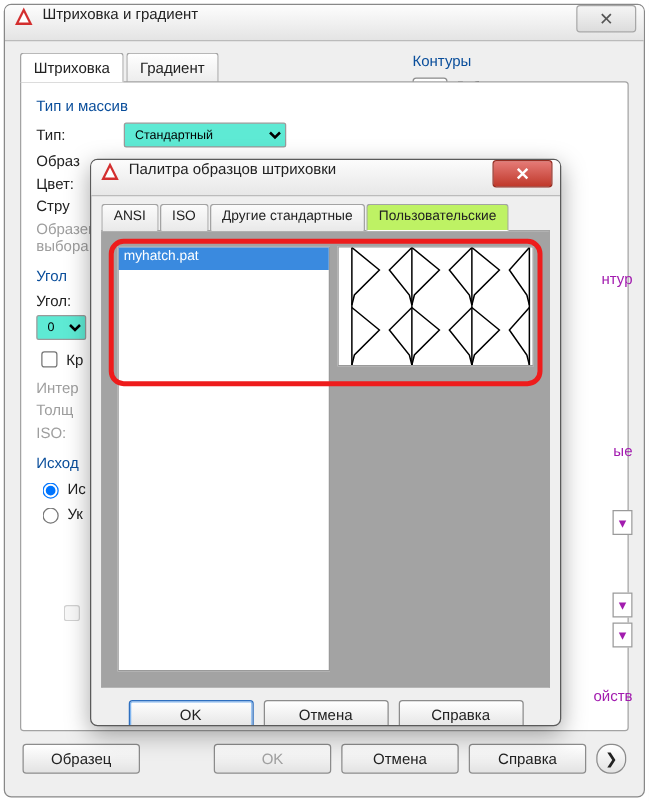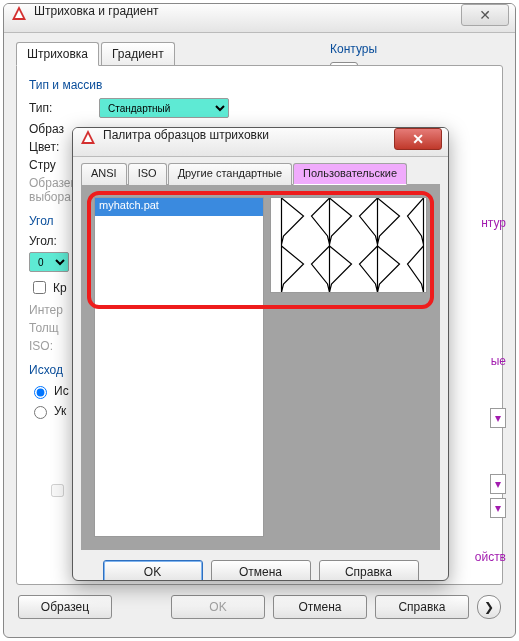--- a/index.html
+++ b/index.html
@@ -52,21 +52,21 @@
   .peek{position:absolute;color:#a21caf;font-size:12px}
 
   
   .dlg{position:absolute;left:72px;top:127px;width:375px;height:452px;border:1px solid #5a5a5a;border-radius:6px;background:#efefef;box-shadow:0 6px 20px rgba(0,0,0,.35);overflow:hidden}
   .dlg .titlebar{background:linear-gradient(#fcfcfc,#e7e7e7)}
   .dlg .win-x{background:linear-gradient(#e57b77,#c0392b);border-color:#962d22;color:#fff;font-weight:bold}
 
   .dlg-client{position:absolute;left:8px;right:8px;top:34px;bottom:8px}
   .dlg-tabs{display:flex;border-bottom:1px solid #a3a3a3;height:22px}
   .dlg-tab{padding:3px 9px 2px 9px;border:1px solid #a3a3a3;border-bottom:none;background:linear-gradient(#fbfbfb,#e9e9e9);margin-right:1px;border-radius:3px 3px 0 0;position:relative;top:1px;font-size:11px}
-  .dlg-tab.active{background:#f0abfc;border-bottom:1px solid #fff}
+  .dlg-tab.active{background:#bef264;border-bottom:1px solid #fff}
 
   .dlg-panel{background:#a3a3a3;border:1px solid #a3a3a3;border-top:none;height:344px;position:relative;padding:10px}
 
   .red-frame{position:absolute;left:5px;top:6px;right:5px;height:110px;border:4px solid #ee1c1c;border-radius:12px;pointer-events:none}
 
   .list-box{position:absolute;left:12px;top:12px;width:168px;bottom:12px;border:1px solid #9a9a9a;background:#fff}
   .list-item{height:16px;padding:1px 4px;font-size:11px}
   .list-item.selected{background:#3a8adf;color:#fff}
 
   .preview-box{position:absolute;left:188px;top:12px;right:12px;height:94px;border:1px solid #9a9a9a;background:#fff;display:flex;align-items:center;justify-content:center}

